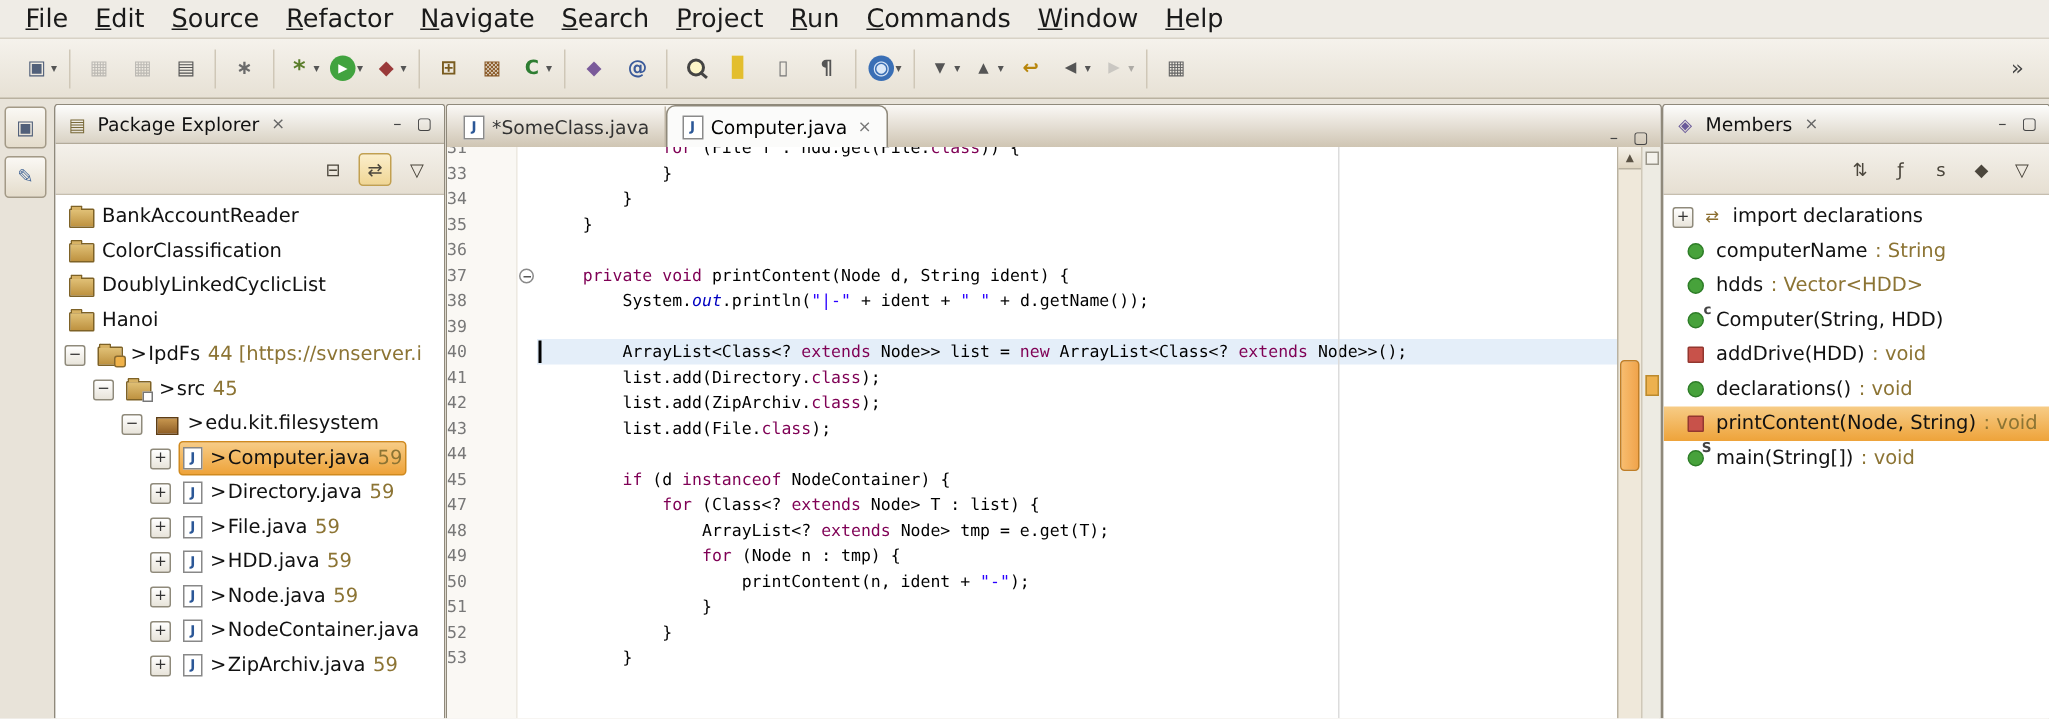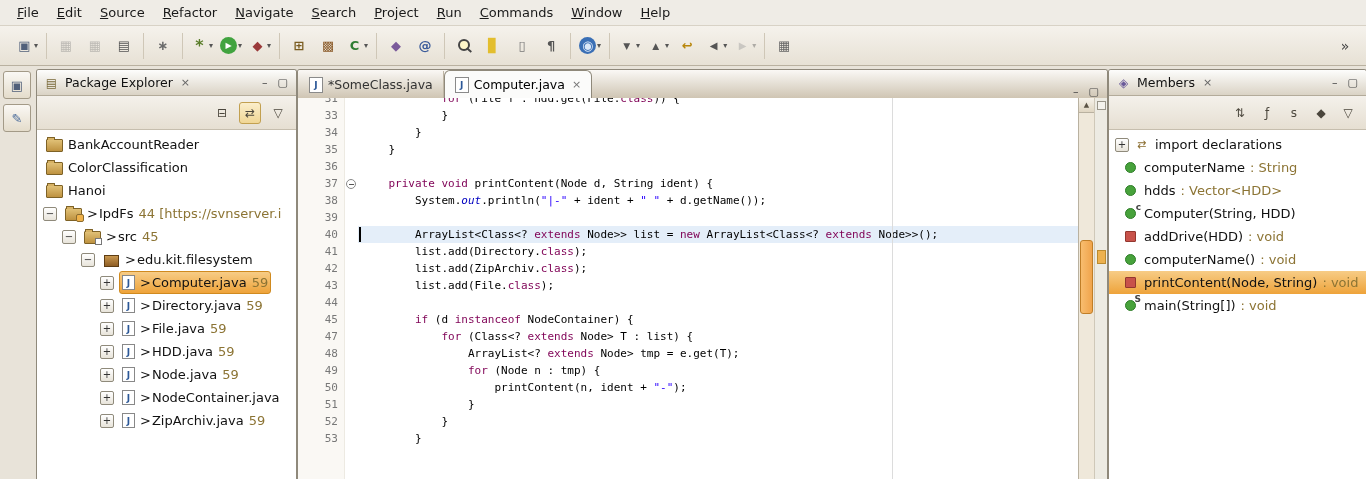--- a/index.html
+++ b/index.html
@@ -2,21 +2,21 @@
 <html style="--selection-start: #F7CC86; --selection-end: #EEA33A; --selection-border: #D08A1F; --line-highlight: #E4EEF9; --keyword: #7F0055; --string: #2A00FF; --static-field: #0000C0; --type-suffix: #8C7434; --line-number: #787878; --scroll-thumb: #F0A44C;"><head>
 <meta charset="utf-8">
 <style>
   html,body{margin:0;padding:0}
   body{width:1366px;height:479px;position:relative;overflow:hidden;
        font-family:"DejaVu Sans","Liberation Sans",sans-serif;background:#E8E3D9;color:#111}
 
   
   .menubar{position:absolute;left:0;top:0;right:0;height:25px;background:#EFECE6;
            border-bottom:1px solid #D8D2C6;display:flex;align-items:center;padding-left:8px}
-  .menu-item{padding:3px 9px;font-size:13px;color:#1a1a1a;cursor:default}
+  .menu-item{padding:3px 9px;font-size:17px;color:#1a1a1a;cursor:default}
   .menu-item::first-letter{text-decoration:underline}
 
   
   .toolbar{position:absolute;left:0;top:26px;right:0;height:39px;
            background:linear-gradient(#F5F2EC,#E7E1D5);border-bottom:1px solid #B9B1A0;
            display:flex;align-items:center;padding:0 8px}
   .tb-groups{display:flex;align-items:center;height:100%}
   .tgroup{display:flex;align-items:center;gap:3px;padding:0 6px;height:26px}
   .tgroup + .tgroup{border-left:1px solid #CFC7B7}
   .tbtn{height:24px;min-width:22px;display:flex;align-items:center;justify-content:center;
@@ -97,21 +97,21 @@
   .jicon{width:12px;height:14px;background:#fff;border:1px solid #8a8a8a;font-size:9px;
          font-weight:bold;color:#2B5797;display:flex;align-items:center;justify-content:center}
   .tclose{font-size:11px;color:#777;margin-left:2px}
   .edbody{position:absolute;top:28px;left:0;right:0;bottom:0;display:flex}
   .edmain{flex:1;position:relative;overflow:hidden;background:#fff}
   .gutterbg{position:absolute;left:0;top:0;bottom:0;width:46px;background:#FAF8F4;
             border-right:1px solid #EDEAE2}
   .rows{position:absolute;left:0;right:0;top:-8px;
         font-family:"DejaVu Sans Mono","Liberation Mono",monospace;font-size:11px;line-height:17px}
   .cl{display:flex;height:17px;align-items:center}
-  .ln{flex:0 0 40px;text-align:right;padding-right:6px;color:var(--line-number);font-size:11px}
+  .ln{flex:0 0 40px;text-align:left;padding-right:6px;color:var(--line-number);font-size:11px}
   .fold{flex:0 0 14px;height:17px;position:relative}
   .fold.open::before{content:"";position:absolute;left:2px;top:4px;width:8px;height:8px;
         border:1px solid #8a8a8a;border-radius:50%;background:#fff}
   .fold.open::after{content:"";position:absolute;left:5px;top:9px;width:5px;height:1px;background:#555}
   .code{flex:1;white-space:pre;position:relative;height:17px;padding-left:4px;color:#000}
   .code.hl{background:var(--line-highlight)}
   .code .k{color:var(--keyword);font-weight:normal}
   .code .s{color:var(--string)}
   .code .t{color:var(--static-field);font-style:italic}
   .caret{position:absolute;left:1px;top:1px;width:2px;height:15px;background:#000}
@@ -307,20 +307,26 @@
       </div>
       <div class="trow" style="padding-left: 6px;">
         <span class="selwrap">
           <span class="ti project"></span>
           <span class="tlabel">ColorClassification</span>
         </span>
       </div>
       <div class="trow" style="padding-left: 6px;">
         <span class="selwrap">
           <span class="ti project"></span>
+          <span class="tlabel">DoublyLinkedCyclicList</span>
+        </span>
+      </div>
+      <div class="trow" style="padding-left: 6px;">
+        <span class="selwrap">
+          <span class="ti project"></span>
           <span class="tlabel">Hanoi</span>
         </span>
       </div>
       <div class="trow" style="padding-left: 6px;">
         <span class="xp">−</span>
         <span class="selwrap">
           <span class="ti project-svn"></span>
           <span class="dirty">&gt; </span>
           <span class="tlabel">IpdFs</span>
           <span class="suffix">44 [https://svnserver.i</span>
@@ -600,21 +606,21 @@
         </span>
         <span class="mlabel">Computer(String, HDD)</span>
       </div>
       <div class="mrow">
         <span class="mic method-private"></span>
         <span class="mlabel">addDrive(HDD)</span>
         <span class="suffix"> : void</span>
       </div>
       <div class="mrow">
         <span class="mic method-public"></span>
-        <span class="mlabel">computerName()</span>
+        <span class="mlabel">declarations()</span>
         <span class="suffix"> : void</span>
       </div>
       <div class="mrow selected">
         <span class="mic method-private"></span>
         <span class="mlabel">printContent(Node, String)</span>
         <span class="suffix"> : void</span>
       </div>
       <div class="mrow">
         <span class="mic method-public">
           <span class="deco">S</span>

